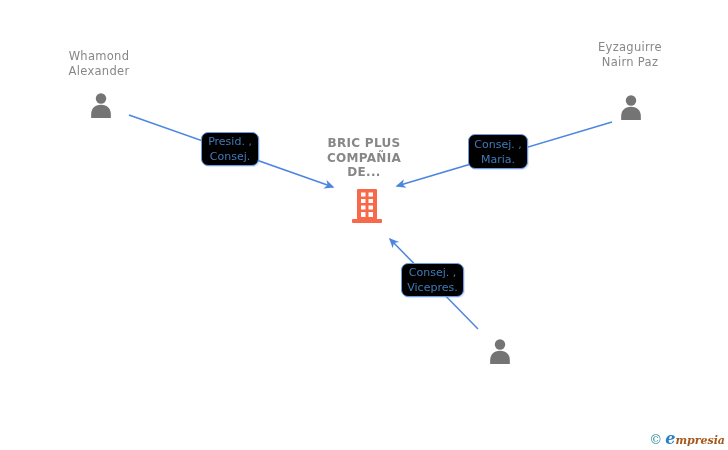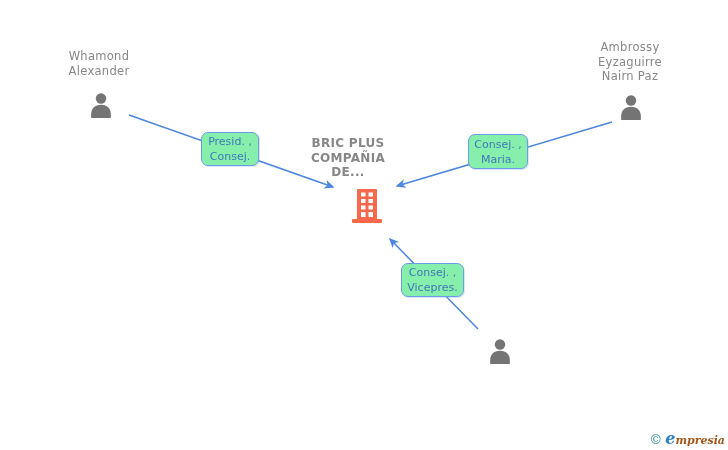--- a/index.html
+++ b/index.html
@@ -44,21 +44,21 @@
   }
   .icon-wrap {
     position: absolute;
     z-index: 2;
     cursor: pointer;
   }
   .icon-wrap svg { display: block; }
   .rel-box {
     position: absolute;
     box-sizing: border-box;
-    background: #86efac;
+    background: #000000;
     border: 1.5px solid var(--box-border, #6C9BE8);
     border-radius: 7px;
     color: var(--box-text, #4179B9);
     font-size: 11px;
     line-height: 15px;
     text-align: center;
     display: flex;
     flex-direction: column;
     justify-content: center;
     z-index: 3;
@@ -112,39 +112,38 @@
     <div>Alexander</div>
   </div>
   <div class="icon-wrap" style="left:87px; top:92px;">
     <svg width="28" height="26" viewBox="0 0 30 28">
       <circle cx="15" cy="7" r="5.6" style="fill: var(--person, #747474);"></circle>
       <path d="M15,13.6 C8.2,13.6 4.4,17.8 4.4,24 L4.4,28 L25.6,28 L25.6,24 C25.6,17.8 21.8,13.6 15,13.6 Z" style="fill: var(--person, #747474);"></path>
     </svg>
   </div>
 
   <div class="person-name" style="left:570px; top:40px;">
-    <div>Ambrossy</div>
     <div>Eyzaguirre</div>
     <div>Nairn Paz</div>
   </div>
   <div class="icon-wrap" style="left:617px; top:94px;">
     <svg width="28" height="26" viewBox="0 0 30 28">
       <circle cx="15" cy="7" r="5.6" style="fill: var(--person, #747474);"></circle>
       <path d="M15,13.6 C8.2,13.6 4.4,17.8 4.4,24 L4.4,28 L25.6,28 L25.6,24 C25.6,17.8 21.8,13.6 15,13.6 Z" style="fill: var(--person, #747474);"></path>
     </svg>
   </div>
 
   <div class="icon-wrap" style="left:486px; top:338px;">
     <svg width="28" height="26" viewBox="0 0 30 28">
       <circle cx="15" cy="7" r="5.6" style="fill: var(--person, #747474);"></circle>
       <path d="M15,13.6 C8.2,13.6 4.4,17.8 4.4,24 L4.4,28 L25.6,28 L25.6,24 C25.6,17.8 21.8,13.6 15,13.6 Z" style="fill: var(--person, #747474);"></path>
     </svg>
   </div>
 
-  <div class="company-title" style="left:288px; top:136px;">
+  <div class="company-title" style="left:304px; top:136px;">
     <div>BRIC PLUS</div>
     <div>COMPAÑIA</div>
     <div>DE...</div>
   </div>
   <div class="icon-wrap" style="left:349px; top:189px;">
     <svg width="36" height="34" viewBox="0 0 36 34">
       <rect x="3" y="30" width="30" height="4" rx="1" style="fill: var(--building, #F8684A);"></rect>
       <rect x="8" y="0" width="20" height="30.5" rx="1" style="fill: var(--building, #F8684A);"></rect>
       <rect x="12" y="3.5" width="4.5" height="4" fill="#ffffff"></rect>
       <rect x="19.5" y="3.5" width="4.5" height="4" fill="#ffffff"></rect>

